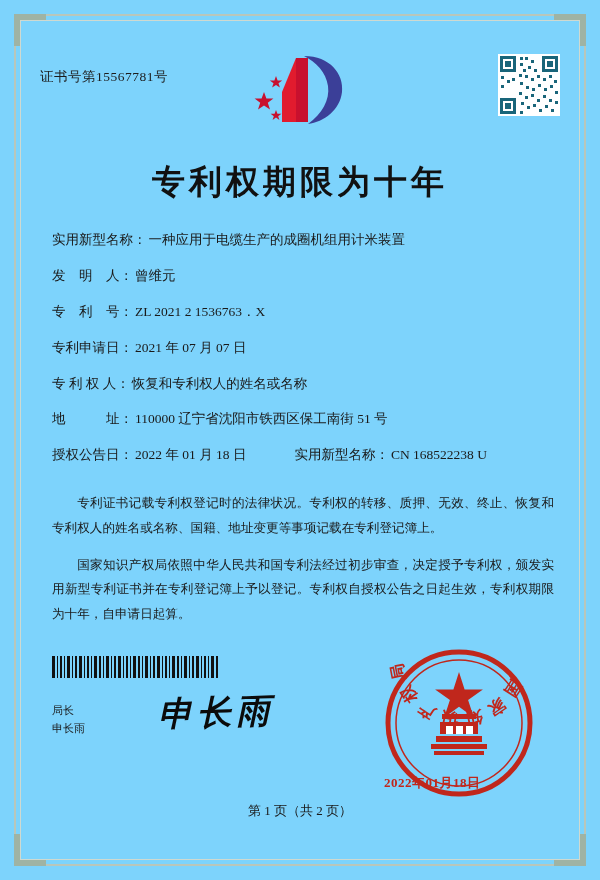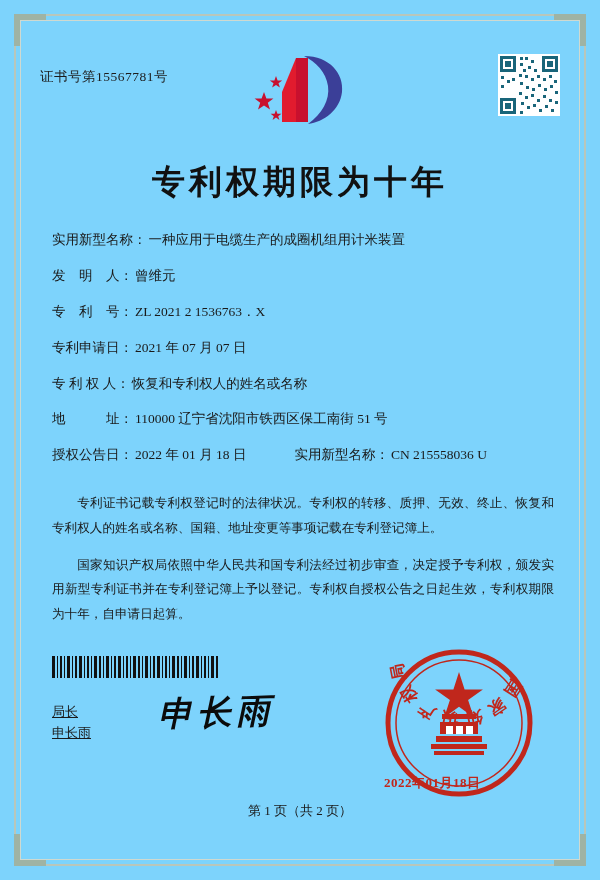--- a/index.html
+++ b/index.html
@@ -149,24 +149,23 @@
     top: 0;
     width: 168px;
     height: 22px;
   }
   .signature-block {
     position: absolute;
     left: 12px;
     top: 46px;
   }
   .sig-label {
-    font-size: 13px;
+    font-size: 11px;
     line-height: 1.6;
     color: #1a1a1a;
-    text-decoration: underline;
   }
   .sig-script {
     position: absolute;
     left: 118px;
     top: 34px;
     font-size: 34px;
     font-family: "Liberation Serif", "DejaVu Serif", serif;
     font-style: italic;
     font-weight: bold;
     color: #0b0b0b;
@@ -313,21 +312,21 @@
       </div>
       <div class="field">
         <span class="label">地　　　址：</span>
         <span class="value">110000 辽宁省沈阳市铁西区保工南街 51 号</span>
       </div>
       <div class="field double">
         <span class="label">授权公告日：</span>
         <span class="value">2022 年 01 月 18 日</span>
         <span class="spacer"></span>
         <span class="label">实用新型名称：</span>
-        <span class="value">CN 215558036 U</span>
+        <span class="value">CN 168522238 U</span>
       </div>
     </div>
 
     <div class="paragraphs">
       <p class="para">专利证书记载专利权登记时的法律状况。专利权的转移、质押、无效、终止、恢复和专利权人的姓名或名称、国籍、地址变更等事项记载在专利登记簿上。</p>
       <p class="para">国家知识产权局依照中华人民共和国专利法经过初步审查，决定授予专利权，颁发实用新型专利证书并在专利登记簿上予以登记。专利权自授权公告之日起生效，专利权期限为十年，自申请日起算。</p>
     </div>
 
     <div class="bottom">
 

